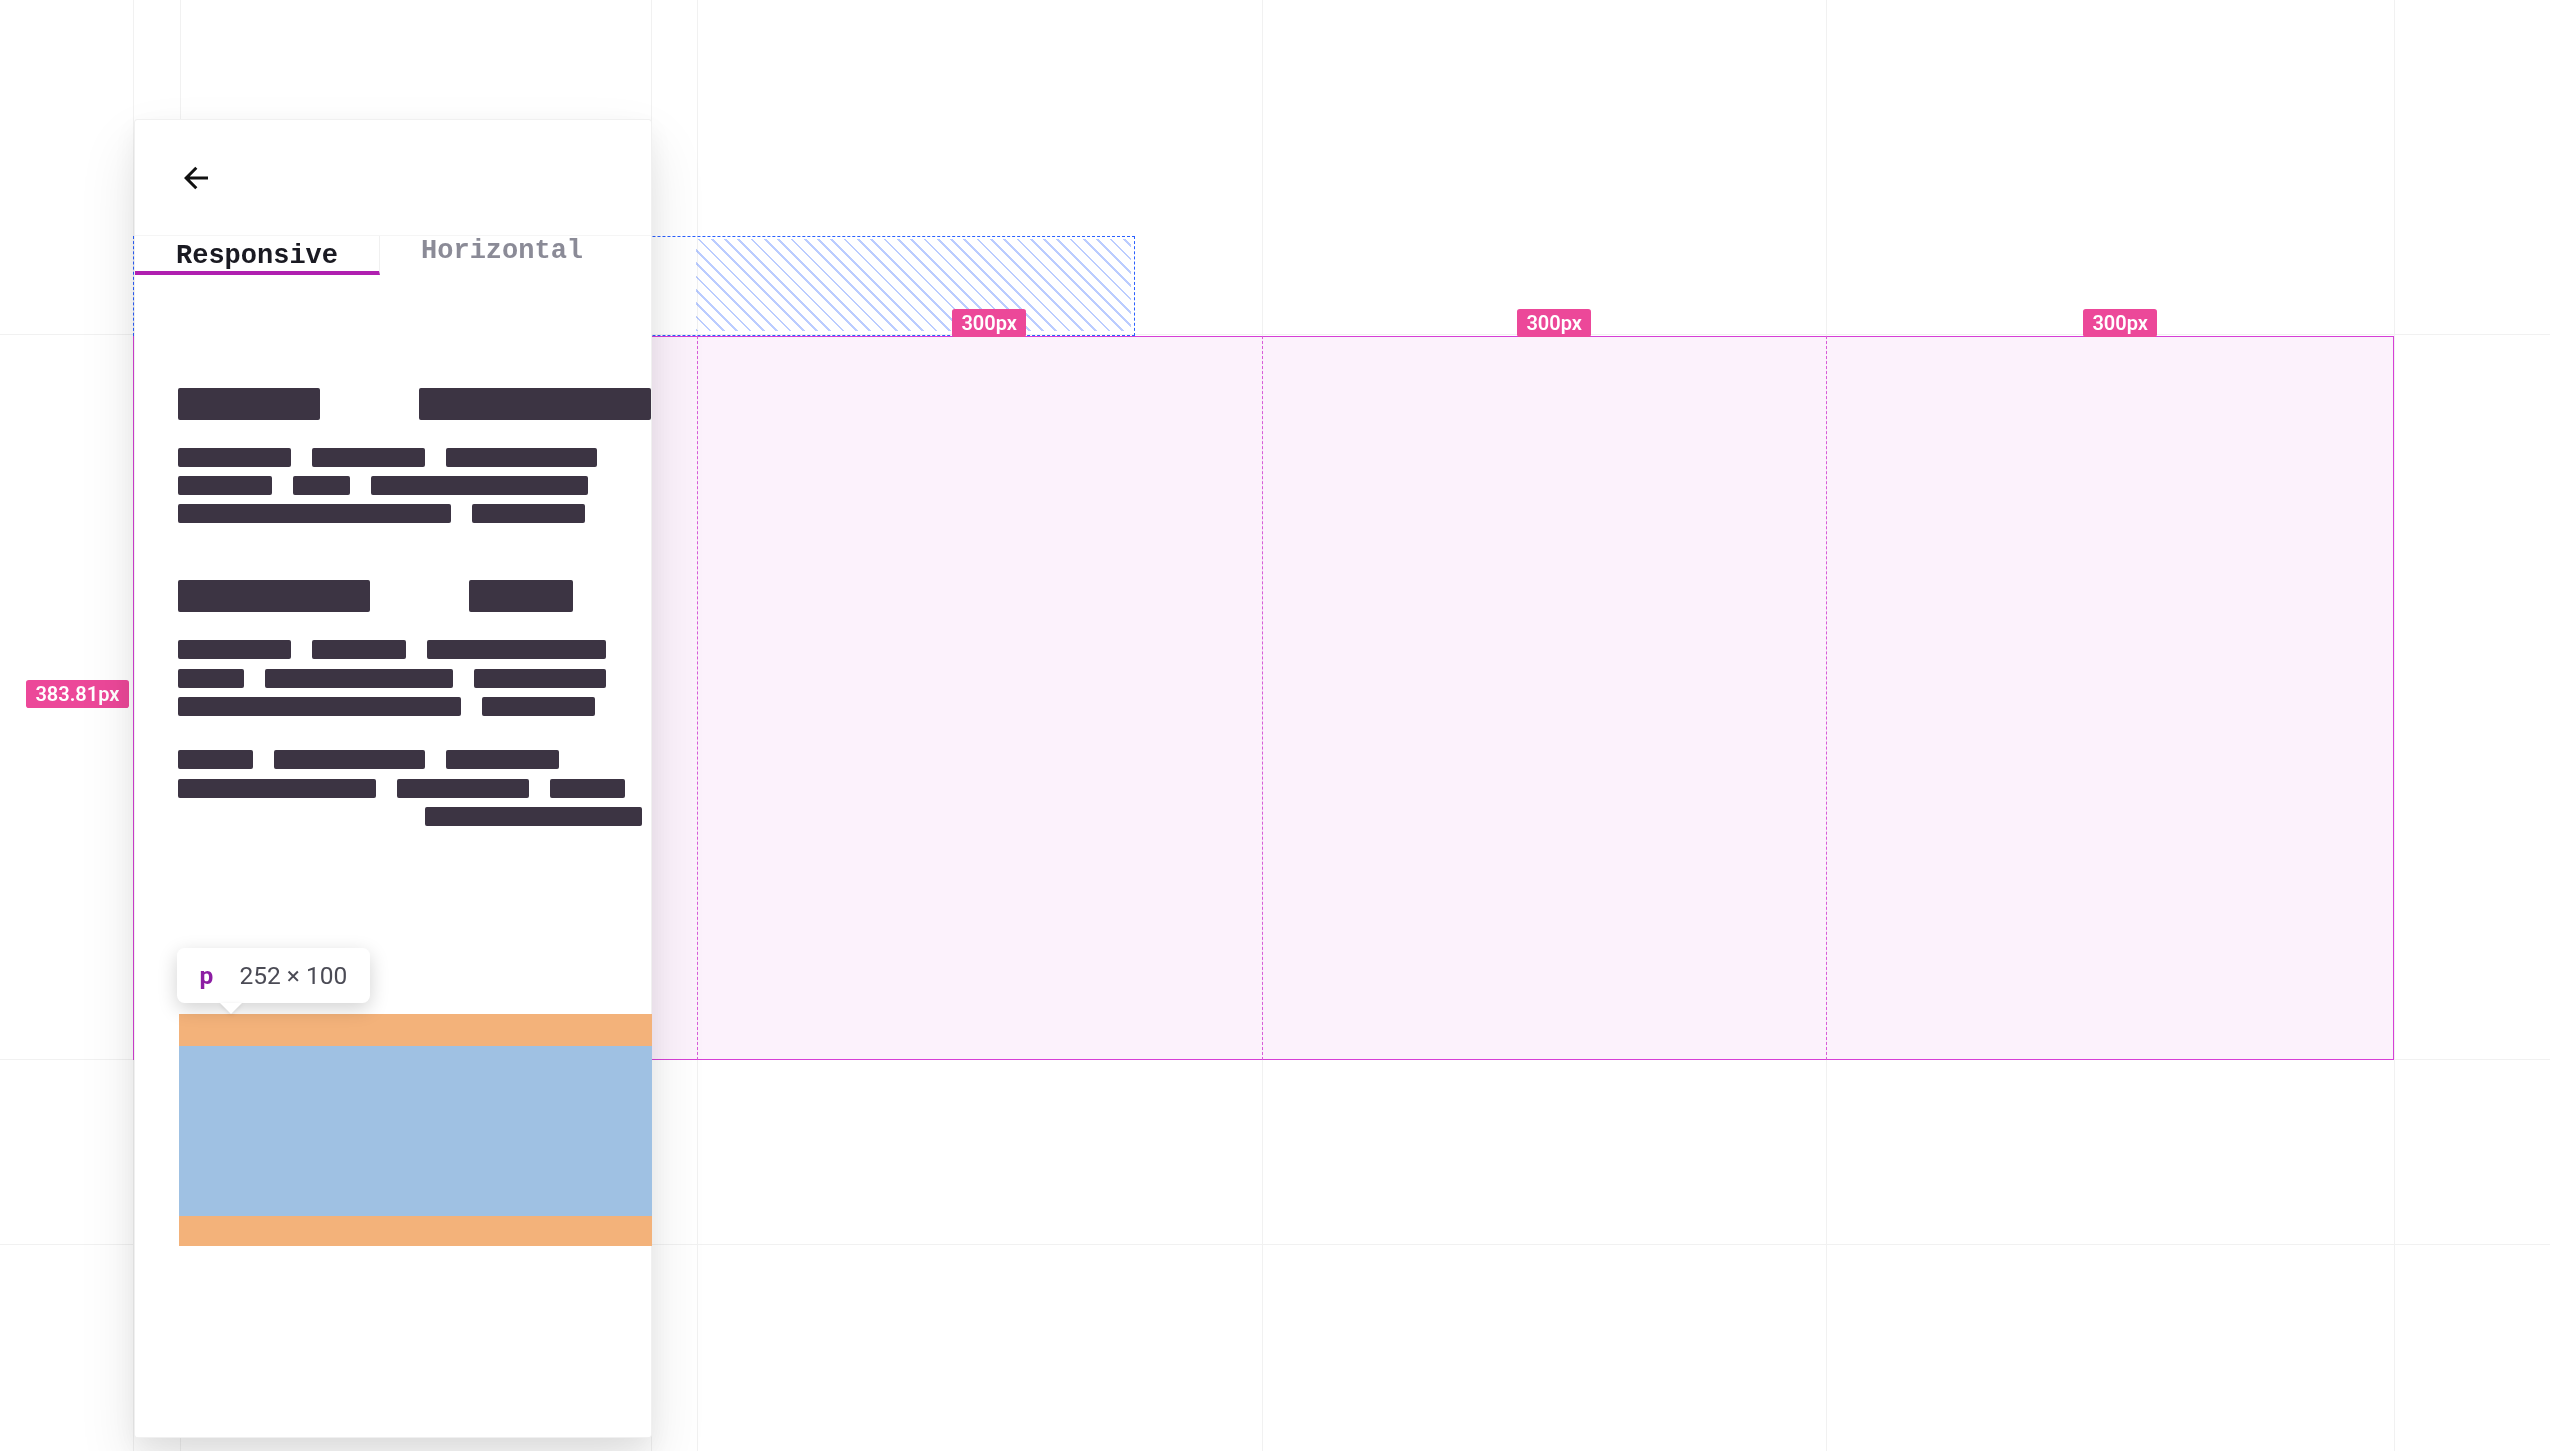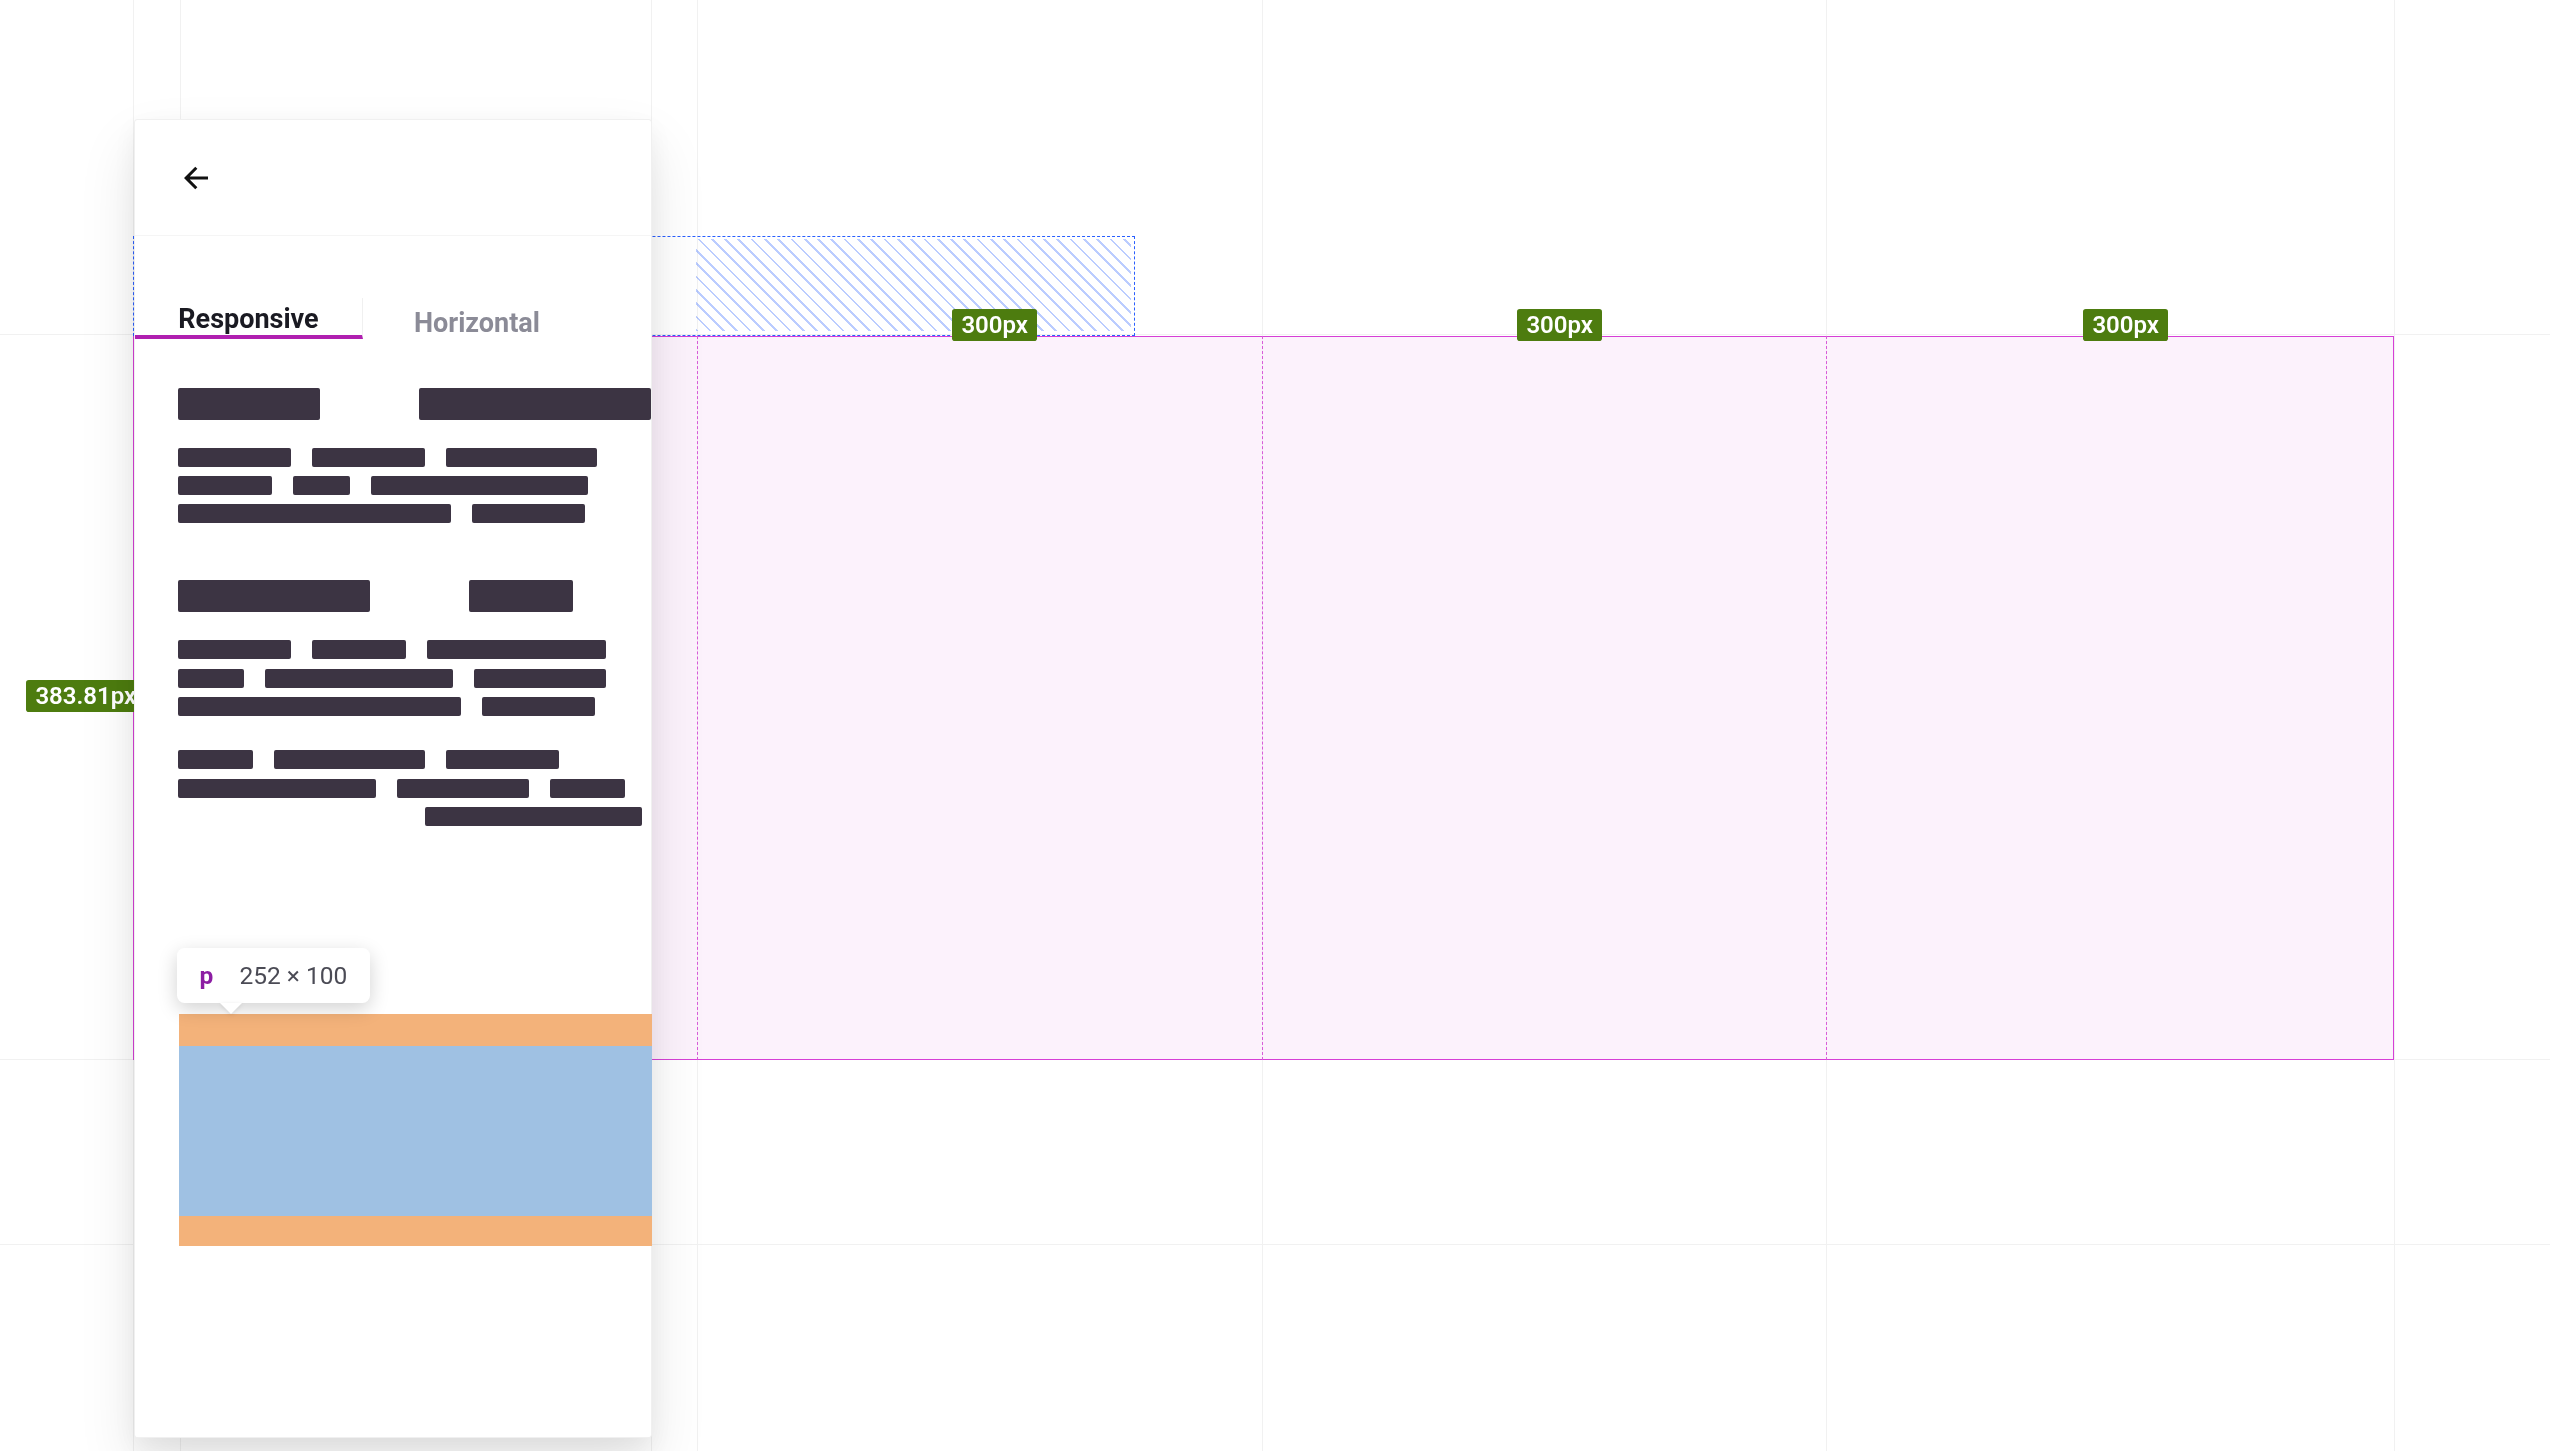--- a/index.html
+++ b/index.html
@@ -57,23 +57,23 @@
     position: absolute;
     width: 7.5px; height: 7.5px;
     background: #2a5fff;
     border: 0.9px solid #fff;
     transform: rotate(45deg);
   }
 
   
   .meas {
     position: absolute;
-    background: #4d7c0f;
+    background: #ec4899;
     color: #fff;
-    font-size: 24px;
+    font-size: 20px;
     font-weight: 600;
     padding: 1.9px 9.4px;
     border-radius: 2.8px;
     white-space: nowrap;
     pointer-events: none;
   }
 
   
   .device {
     position: absolute;
@@ -93,22 +93,23 @@
   }
   .device .back-btn {
     width: 53px; height: 53px;
     display: flex; align-items: center; justify-content: center;
     cursor: pointer;
     color: #111;
   }
   .device .tabs {
     display: flex;
     height: 104px;
-    align-items: flex-end;
+    align-items: flex-start;
     border-top: 0.9px solid rgba(0,0,0,0.04);
+    font-family: Liberation Mono, monospace;
   }
   .device .tab {
     min-width: 228px;
     padding: 0 41px;
     display: flex;
     align-items: center;
     justify-content: center;
     font-size: 27px;
     font-weight: 700;
     color: #8b8b97;

